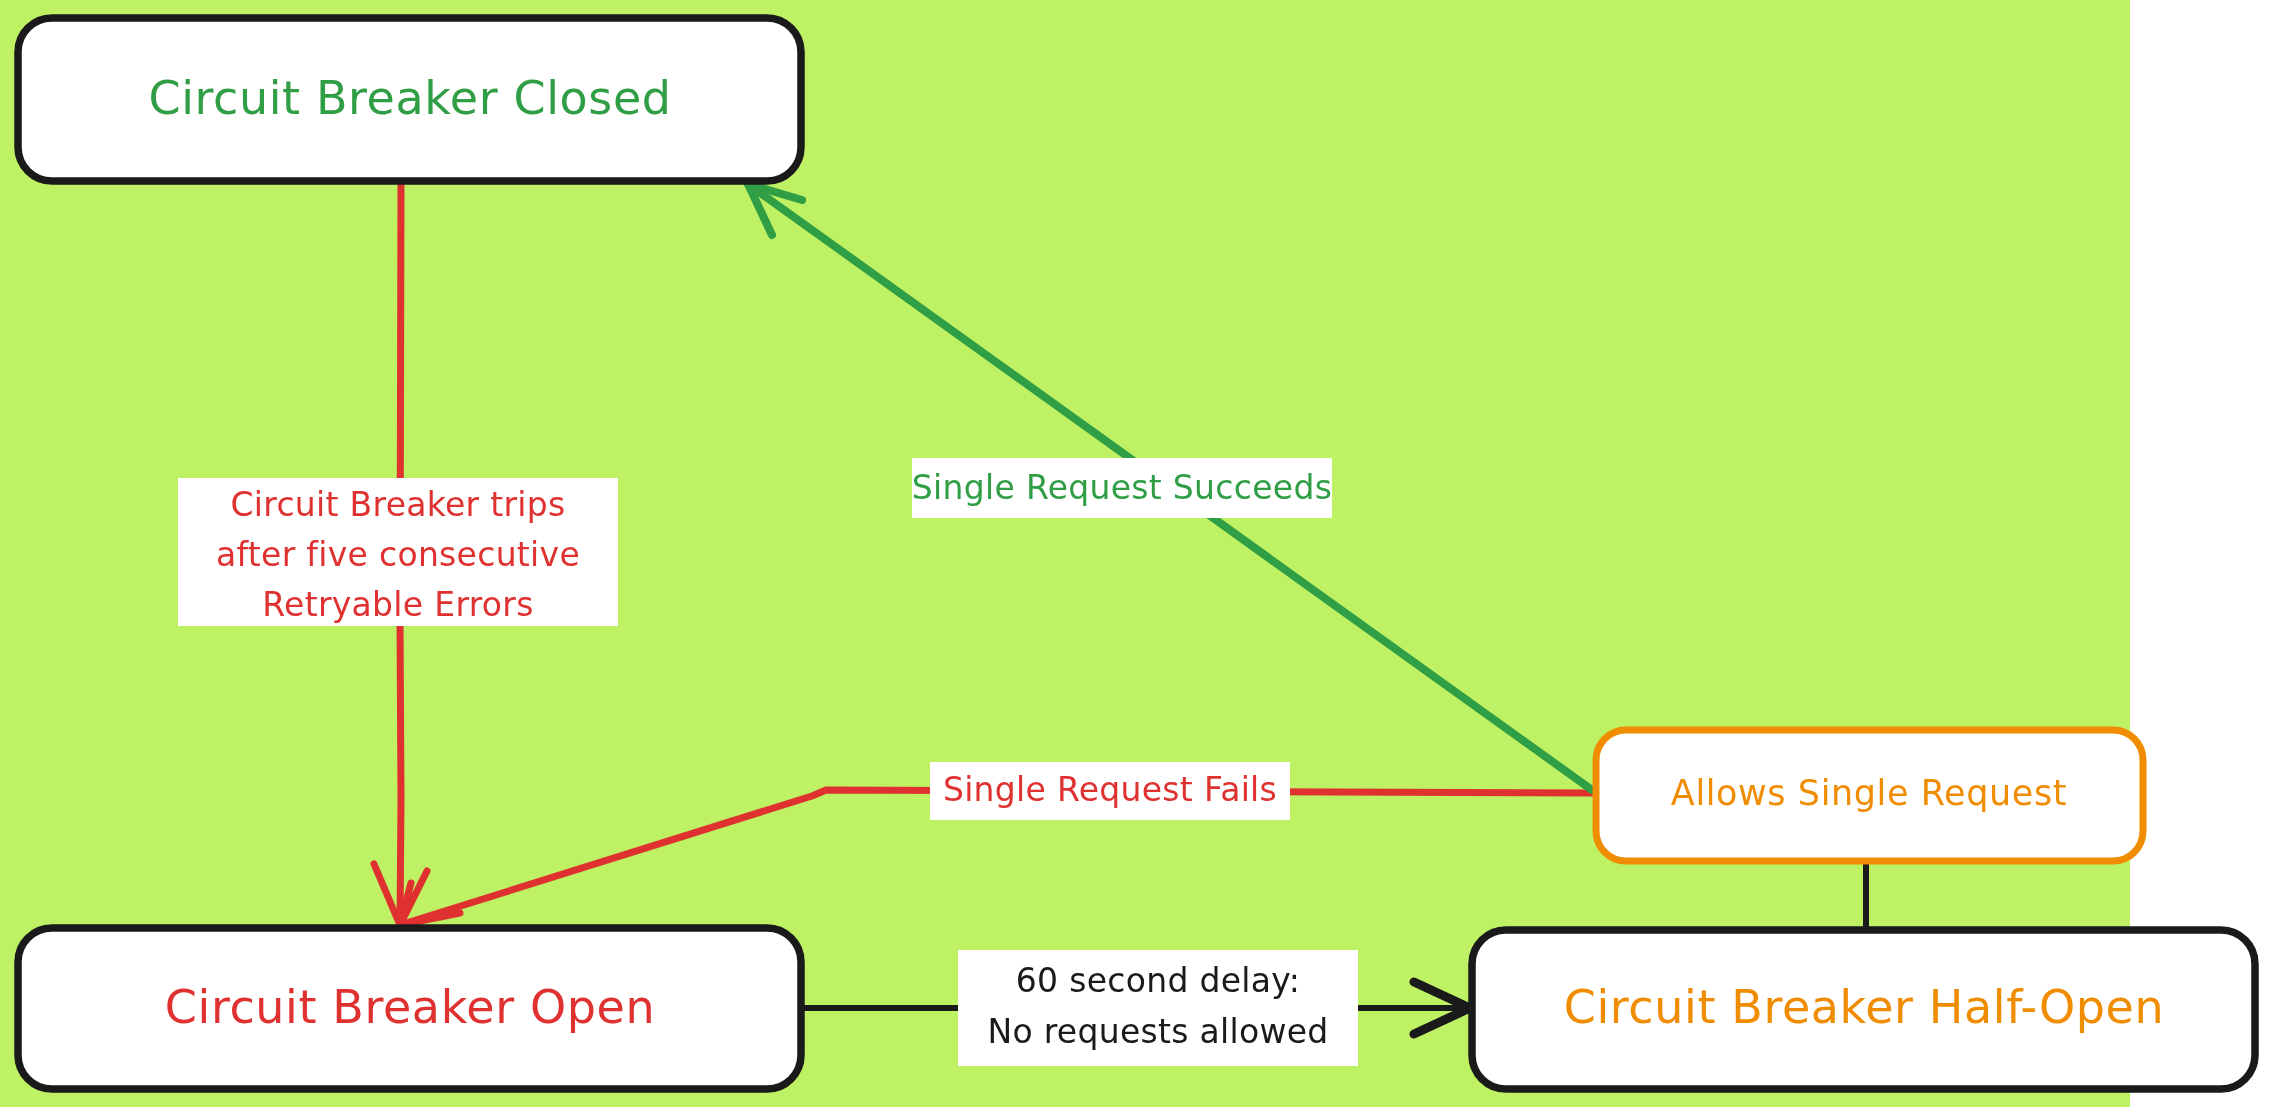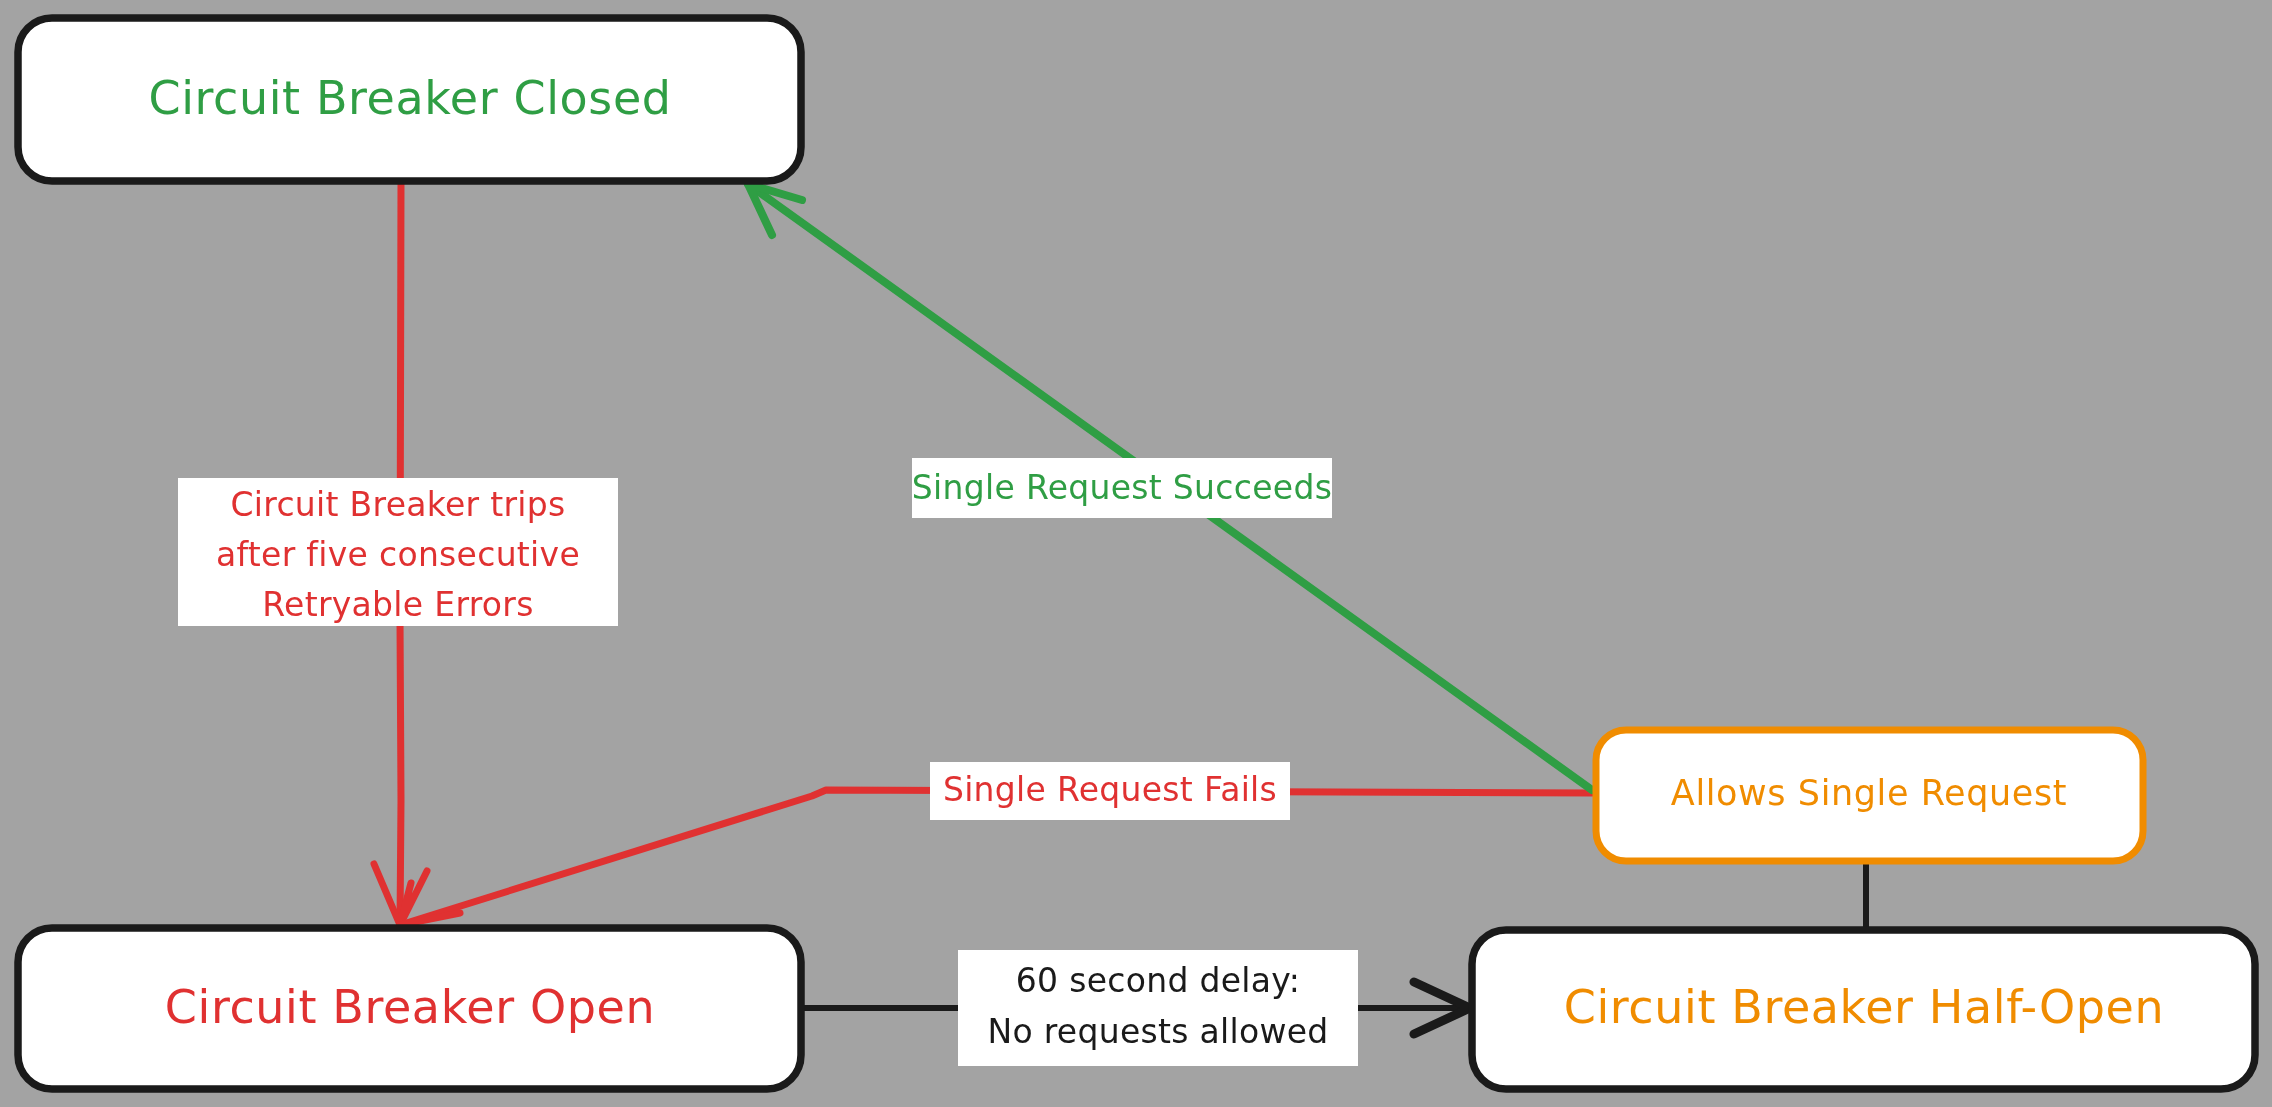--- a/index.html
+++ b/index.html
@@ -8,23 +8,24 @@
     background: #ffffff;
   }
   body {
     width: 2272px;
     height: 1107px;
     font-family: "DejaVu Sans", sans-serif;
     overflow: hidden;
   }
   #diagram-root {
     position: relative;
-    width: 2272px;
+    width: 2108px;
     height: 1107px;
-    background: #a3a3a3;
+    background: #bef264;
+    padding-left: 22px;
   }
   svg#flow {
     position: absolute;
     top: 0;
     left: 0;
     width: 2272px;
     height: 1107px;
     display: block;
   }
   .node-rect {

